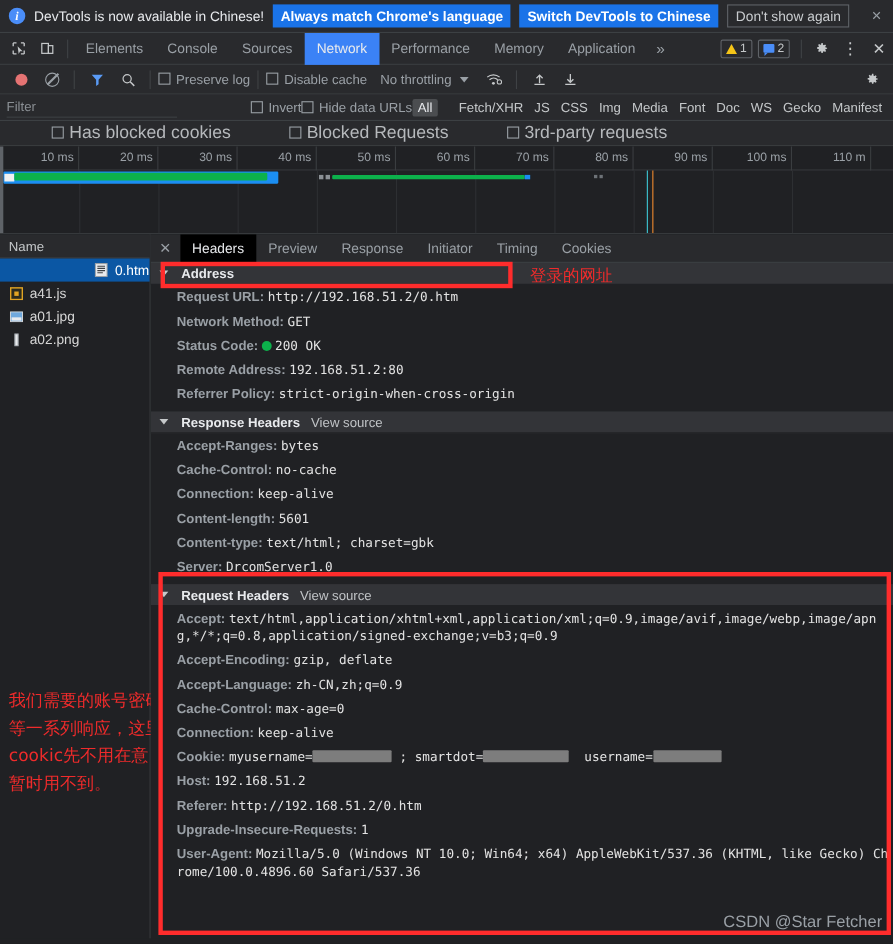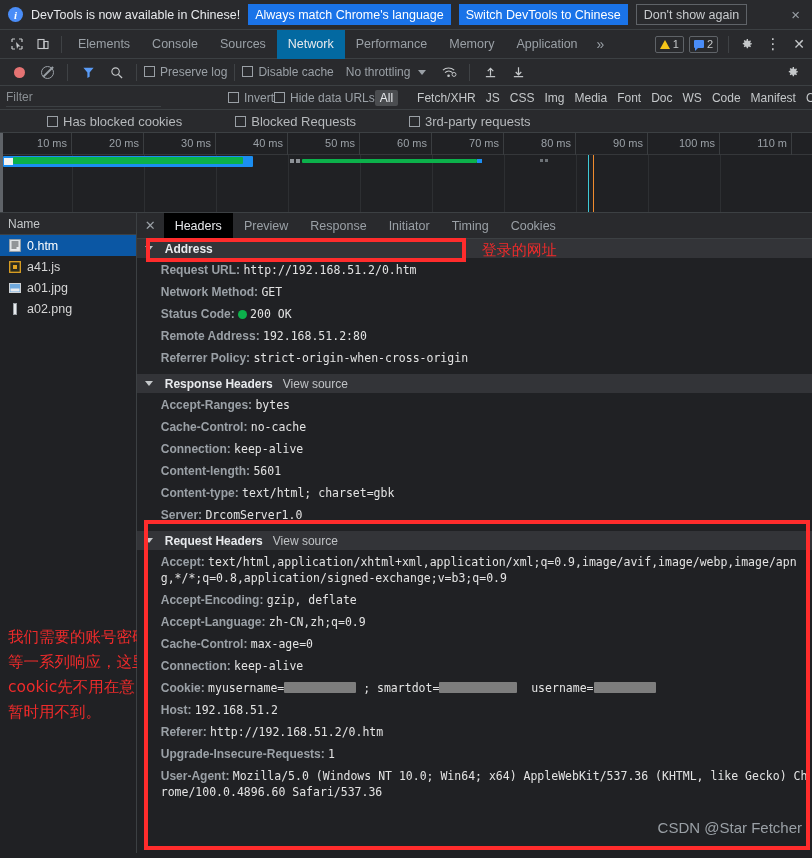--- a/index.html
+++ b/index.html
@@ -24,21 +24,21 @@
     background: #4a8df8; color: #fff;
     font-size: 11px; font-weight: bold; font-style: italic;
     display: flex; align-items: center; justify-content: center;
     font-family: "Liberation Serif", serif;
     flex: 0 0 auto;
   }
   #banner .msg { color: #e8eaed; font-size: 12.5px; white-space: nowrap; }
   .btn-blue {
     background: #1a73e8; color: #fff; border: none;
     height: 21px; padding: 0 7px; font-size: 12.5px;
-    font-family: "Liberation Sans", sans-serif; font-weight: 400;
+    font-family: "Liberation Sans", sans-serif; font-weight: 700;
     cursor: pointer; white-space: nowrap;
   }
   .btn-ghost {
     background: transparent; color: #c9cccf;
     border: 1px solid #5f6368; height: 21px; padding: 0 7px;
     font-size: 12.5px; font-family: "Liberation Sans", sans-serif;
     cursor: pointer; white-space: nowrap;
   }
   #banner .spacer { flex: 1 1 auto; }
   #banner .x { color: #9aa0a6; font-size: 15px; cursor: pointer; padding: 0 4px; }
@@ -52,21 +52,21 @@
   }
   .tb-icon {
     width: 26px; height: 26px; display: flex;
     align-items: center; justify-content: center; cursor: pointer;
   }
   .vdiv { width: 1px; height: 17px; background: #3f4245; margin: 0 5px; }
   .tab {
     height: 29px; padding: 0 11px; display: flex; align-items: center;
     color: #9aa0a6; font-size: 12.5px; cursor: pointer; white-space: nowrap;
   }
-  .tab.active { background: #0369a1; color: #e8eaed; }
+  .tab.active { background: #3b82f6; color: #e8eaed; }
   .tab.more { color: #9aa0a6; font-size: 14px; padding: 0 8px; }
   #tabbar .spacer { flex: 1 1 auto; }
   .badge {
     display: flex; align-items: center; gap: 3px;
     border: 1px solid #5f6368; border-radius: 2px;
     height: 17px; padding: 0 4px; margin-right: 5px; cursor: pointer;
     font-size: 11px; color: #c5c8ca;
   }
   .tri {
     width: 0; height: 0; border-left: 5px solid transparent;
@@ -95,21 +95,21 @@
   .ban-icon::after {
     content:""; position:absolute; left:-1px; top:4.5px; width:14px; height:1.6px;
     background:#9aa0a6; transform: rotate(-45deg);
   }
   .chk {
     width: 11px; height: 11px; border: 1px solid #9aa0a6;
     display: inline-block; vertical-align: -1px; margin-right: 5px;
     background: transparent;
   }
   .lbl-dim { color: #9aa0a6; font-size: 12px; white-space: nowrap; cursor: pointer; }
-  .lbl-txt { color: #b6b9bc; font-size: 13px; white-space: nowrap; cursor: pointer; padding-left: 39px; }
+  .lbl-txt { color: #b6b9bc; font-size: 16px; white-space: nowrap; cursor: pointer; padding-left: 39px; }
   .caret-dn {
     width:0;height:0;border-left:4px solid transparent;border-right:4px solid transparent;
     border-top:5px solid #9aa0a6; margin-left:6px;
   }
   #nettools .spacer { flex: 1 1 auto; }
 
   
   #filterbar {
     height: 24px; background: #292a2d; display: flex; align-items: center;
     border-bottom: 1px solid #3c4043;
@@ -156,21 +156,21 @@
   #split { display: flex; height: 640px; }
   #namecol { width: 204px; background: #202124; border-right: 1px solid #3c4043;
              display: flex; flex-direction: column; position: relative; }
   #namehdr { height: 22px; background: #292a2d; border-bottom: 1px solid #3c4043;
              display: flex; align-items: center; padding-left: 8px;
              color: #c5c8ca; font-size: 12px; }
   .namerow {
     height: 21px; display: flex; align-items: center; gap: 6px;
     padding-left: 8px; font-size: 12.5px; color: #d6d6d6; cursor: pointer;
   }
-  .namerow.sel { background: #0b57a4; color: #fff; }
+  .namerow.sel { background: #0b57a4; color: #fff; justify-content: flex-end; }
   .ficon { width: 13px; height: 13px; flex: 0 0 auto; display:flex;
            align-items:center; justify-content:center; }
 
   #annot {
     position: absolute; left: 8px; top: 412px; width: 190px;
     color: #ef2b2b; font-size: 15.5px; line-height: 25px;
     font-family: "DejaVu Sans", sans-serif;
   }
 
   
@@ -213,21 +213,21 @@
   }
   #annot-url {
     position: absolute; left: 345px; top: 28px;
     color: #ef2b2b; font-size: 15px; font-family: "DejaVu Sans", sans-serif;
   }
   #box-req {
     position: absolute; left: 7px; top: 307px; right: 2px; bottom: 3px;
     border: 4px solid #ff2c2c; pointer-events: none;
   }
   #watermark {
-    position: absolute; right: 10px; bottom: 17px;
+    position: absolute; right: 10px; bottom: 6px;
     color: #9aa0a6; font-size: 15px; font-family: "Liberation Sans", sans-serif;
   }
 </style>
 </head>
 <body>
 
 <div id="banner">
   <span class="info-icon">i</span>
   <span class="msg">DevTools is now available in Chinese!</span>
   <button class="btn-blue">Always match Chrome's language</button>
@@ -344,21 +344,21 @@
   <span class="ftype sel">All</span>
   <span class="fsep"></span>
   <span class="ftype">Fetch/XHR</span>
   <span class="ftype">JS</span>
   <span class="ftype">CSS</span>
   <span class="ftype">Img</span>
   <span class="ftype">Media</span>
   <span class="ftype">Font</span>
   <span class="ftype">Doc</span>
   <span class="ftype">WS</span>
-  <span class="ftype">Code</span>
+  <span class="ftype">Gecko</span>
   <span class="ftype">Manifest</span>
   <span class="ftype">Other</span>
 </div>
 
 <div id="cookierow">
   <label class="lbl-txt"><span class="chk"></span><span>Has blocked cookies</span></label>
   <label class="lbl-txt"><span class="chk"></span><span>Blocked Requests</span></label>
   <label class="lbl-txt"><span class="chk"></span><span>3rd-party requests</span></label>
 </div>
 

